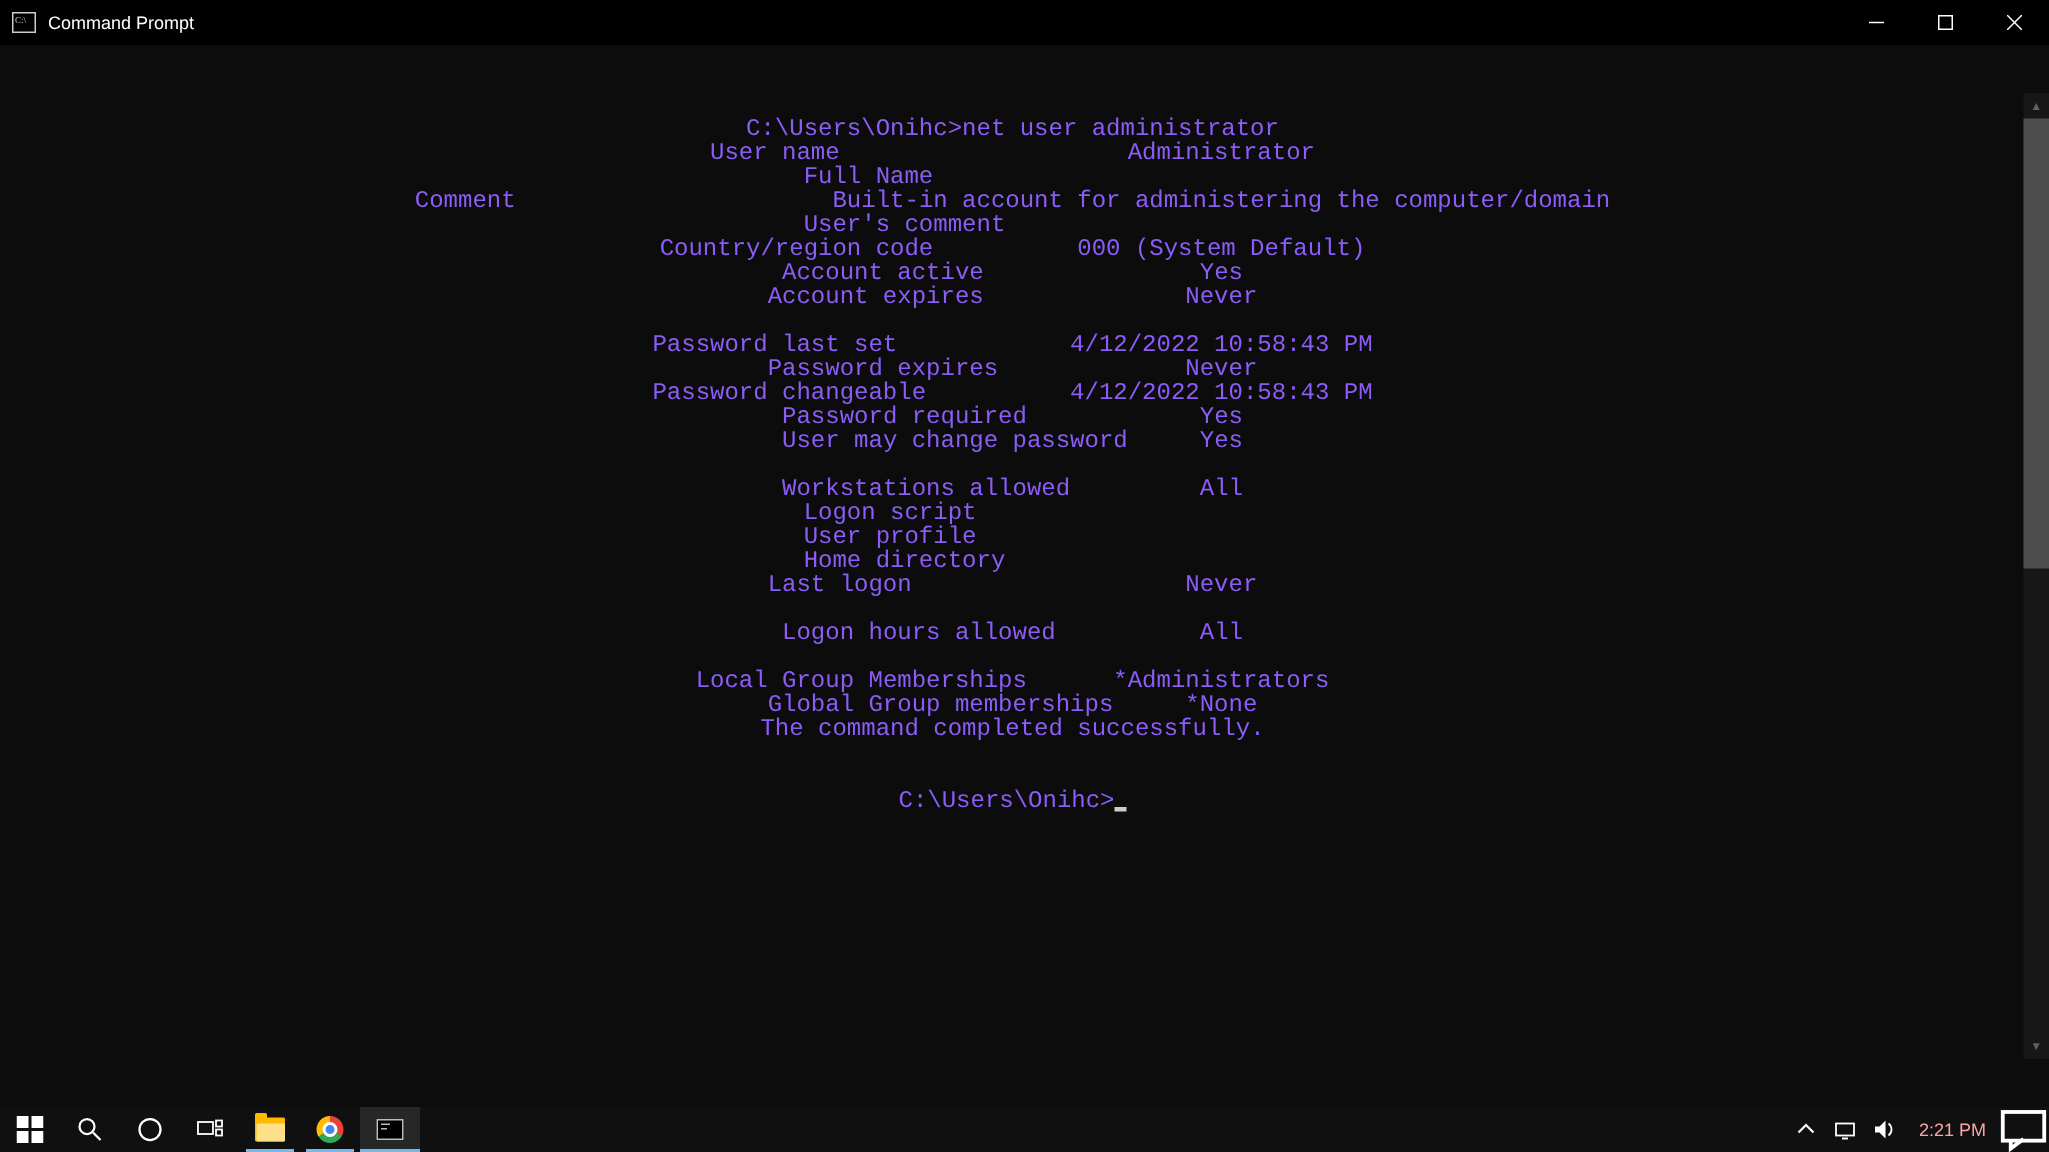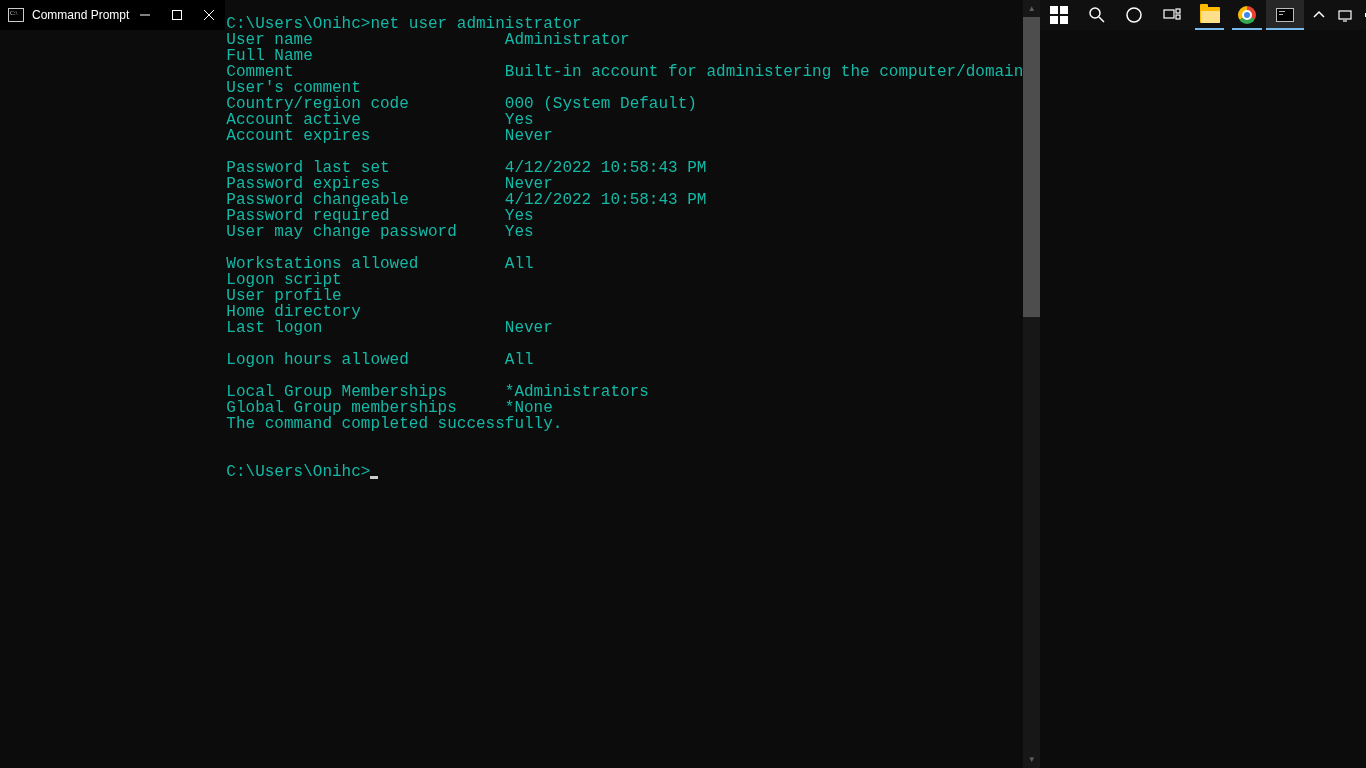--- a/index.html
+++ b/index.html
@@ -1,30 +1,30 @@
 <!DOCTYPE html>
 <html><head>
   <meta charset="utf-8">
   <style>
     * { margin: 0; padding: 0; box-sizing: border-box; }
     html, body { width: 1366px; height: 768px; overflow: hidden; font-family: "Segoe UI", Tahoma, sans-serif; background: #000; }
-    .window { width: 1366px; height: 768px; display: flex; flex-direction: row; background: #0c0c0c; }
+    .window { width: 1366px; height: 768px; display: flex; flex-direction: column; background: #0c0c0c; gap: 32px; }
 
     
     .titlebar { height: 30px; background: #000; color: #fff; display: flex; align-items: center; padding-left: 8px; font-size: 12px; }
     .titlebar-icon { width: 16px; height: 16px; margin-right: 8px; display: inline-flex; align-items: center; justify-content: center; }
     .titlebar-icon svg { width: 16px; height: 16px; }
     .titlebar-title { flex: 0 0 auto; }
     .titlebar-spacer { flex: 1; }
     .win-btn { width: 46px; height: 30px; display: flex; align-items: center; justify-content: center; color: #fff; }
     .win-btn svg { width: 10px; height: 10px; }
 
     
     .terminal-wrap { flex: 1; display: flex; background: #0c0c0c; }
-    .terminal { flex: 1; background: #0c0c0c; color: #14b8a6; font-family: Consolas, "Courier New", monospace; font-size: 16px; line-height: 16px; white-space: pre; padding: 0 0 0 1px; letter-spacing: 0; }
+    .terminal { flex: 1; background: #0c0c0c; color: #8b5cf6; font-family: Consolas, "Courier New", monospace; font-size: 16px; line-height: 16px; white-space: pre; padding: 0 0 0 1px; letter-spacing: 0; text-align: center; }
     .terminal .row { height: 16px; }
     .cursor { display: inline-block; width: 8px; height: 3px; background: #cccccc; vertical-align: bottom; margin-bottom: 1px; }
     .scrollbar { width: 17px; background: #171717; display: flex; flex-direction: column; }
     .scroll-arrow { height: 17px; display: flex; align-items: center; justify-content: center; color: #606060; font-size: 8px; }
     .scroll-track { flex: 1; position: relative; }
     .scroll-thumb { position: absolute; top: 0; left: 0; right: 0; height: 300px; background: #4d4d4d; }
 
     
     .taskbar { height: 30px; background: #101010; display: flex; align-items: stretch; color: #fff; font-size: 12px; }
     .task-item { width: 40px; display: flex; align-items: center; justify-content: center; position: relative; }

